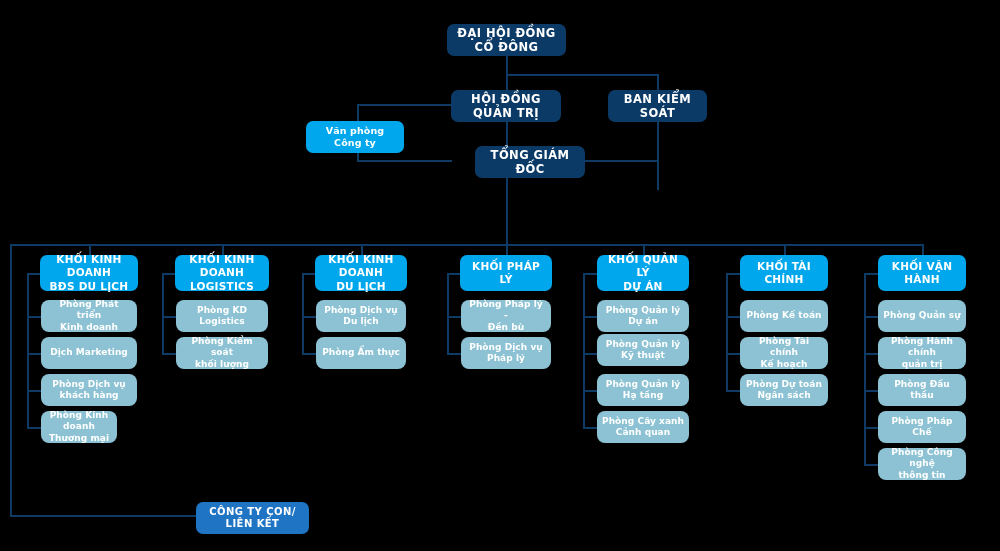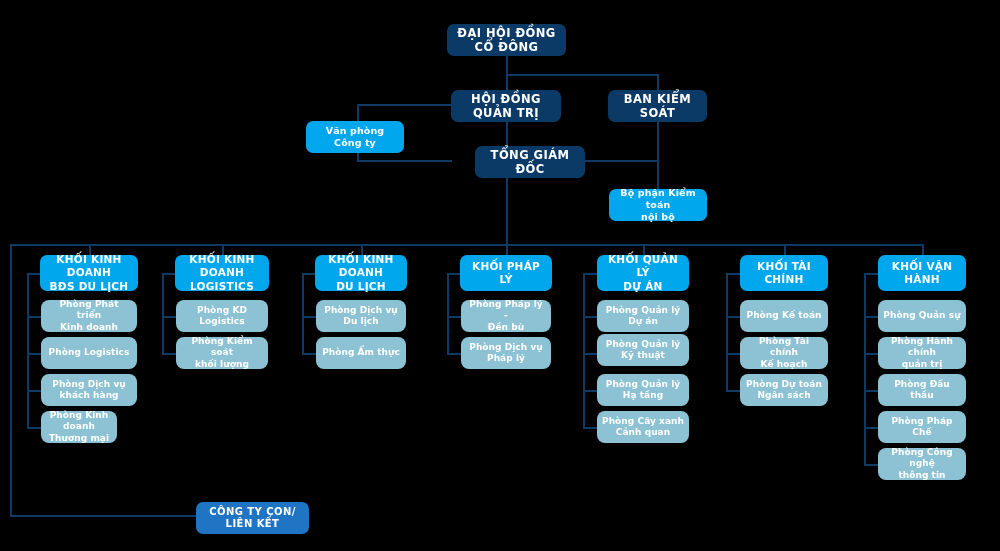--- a/index.html
+++ b/index.html
@@ -101,36 +101,34 @@
 CỔ ĐÔNG</div>
 
   <div class="node navy" style="left:608px;top:90px;width:99px;height:28px;">BAN KIỂM SOÁT</div>
 
   <div class="node navy" style="left:451px;top:90px;width:110px;height:28px;">HỘI ĐỒNG QUẢN TRỊ</div>
 
   <div class="node cyan-sm" style="left:306px;top:121px;width:98px;height:26px;">Văn phòng Công ty</div>
 
   <div class="node navy" style="left:451px;top:146px;width:110px;height:28px;margin-left:24px;">TỔNG GIÁM ĐỐC</div>
 
-  <div class="node cyan-sm" style="left:609px;top:189px;width:98px;height:30px;">Bộ phận Kiểm toán
-nội bộ</div>
 
   <div class="node mblue" style="left:196px;top:502px;width:113px;height:28px;">CÔNG TY CON/ LIÊN KẾT</div>
 
   <div id="divisions-layer">
       <div class="ln v" style="left: 89px; top: 244px; height: 11px;"></div>
       <div class="node cyan" style="left: 40px; top: 255px; width: 98px; height: 36px;">KHỐI KINH DOANH
 BĐS DU LỊCH</div>
       <div class="ln v" style="left: 27px; top: 273px; height: 154px;"></div>
       <div class="ln h" style="left: 27px; top: 273px; width: 13px;"></div>
       <div class="ln h" style="left: 27px; top: 316px; width: 14px;"></div>
       <div class="node teal" style="left: 41px; top: 300px; width: 96px; height: 32px;">Phòng Phát triển
 Kinh doanh</div>
       <div class="ln h" style="left: 27px; top: 353px; width: 14px;"></div>
-      <div class="node teal" style="left: 41px; top: 337px; width: 96px; height: 32px;">Phòng Logistics</div>
+      <div class="node teal" style="left: 41px; top: 337px; width: 96px; height: 32px;">Dịch Marketing</div>
       <div class="ln h" style="left: 27px; top: 390px; width: 14px;"></div>
       <div class="node teal" style="left: 41px; top: 374px; width: 96px; height: 32px;">Phòng Dịch vụ
 khách hàng</div>
       <div class="ln h" style="left: 27px; top: 427px; width: 14px;"></div>
       <div class="node teal" style="left: 41px; top: 411px; width: 76px; height: 32px;">Phòng Kinh doanh
 Thương mại</div>
       <div class="ln v" style="left: 222px; top: 244px; height: 11px;"></div>
       <div class="node cyan" style="left: 175px; top: 255px; width: 94px; height: 36px;">KHỐI KINH DOANH
 LOGISTICS</div>
       <div class="ln v" style="left: 162px; top: 273px; height: 80px;"></div>

